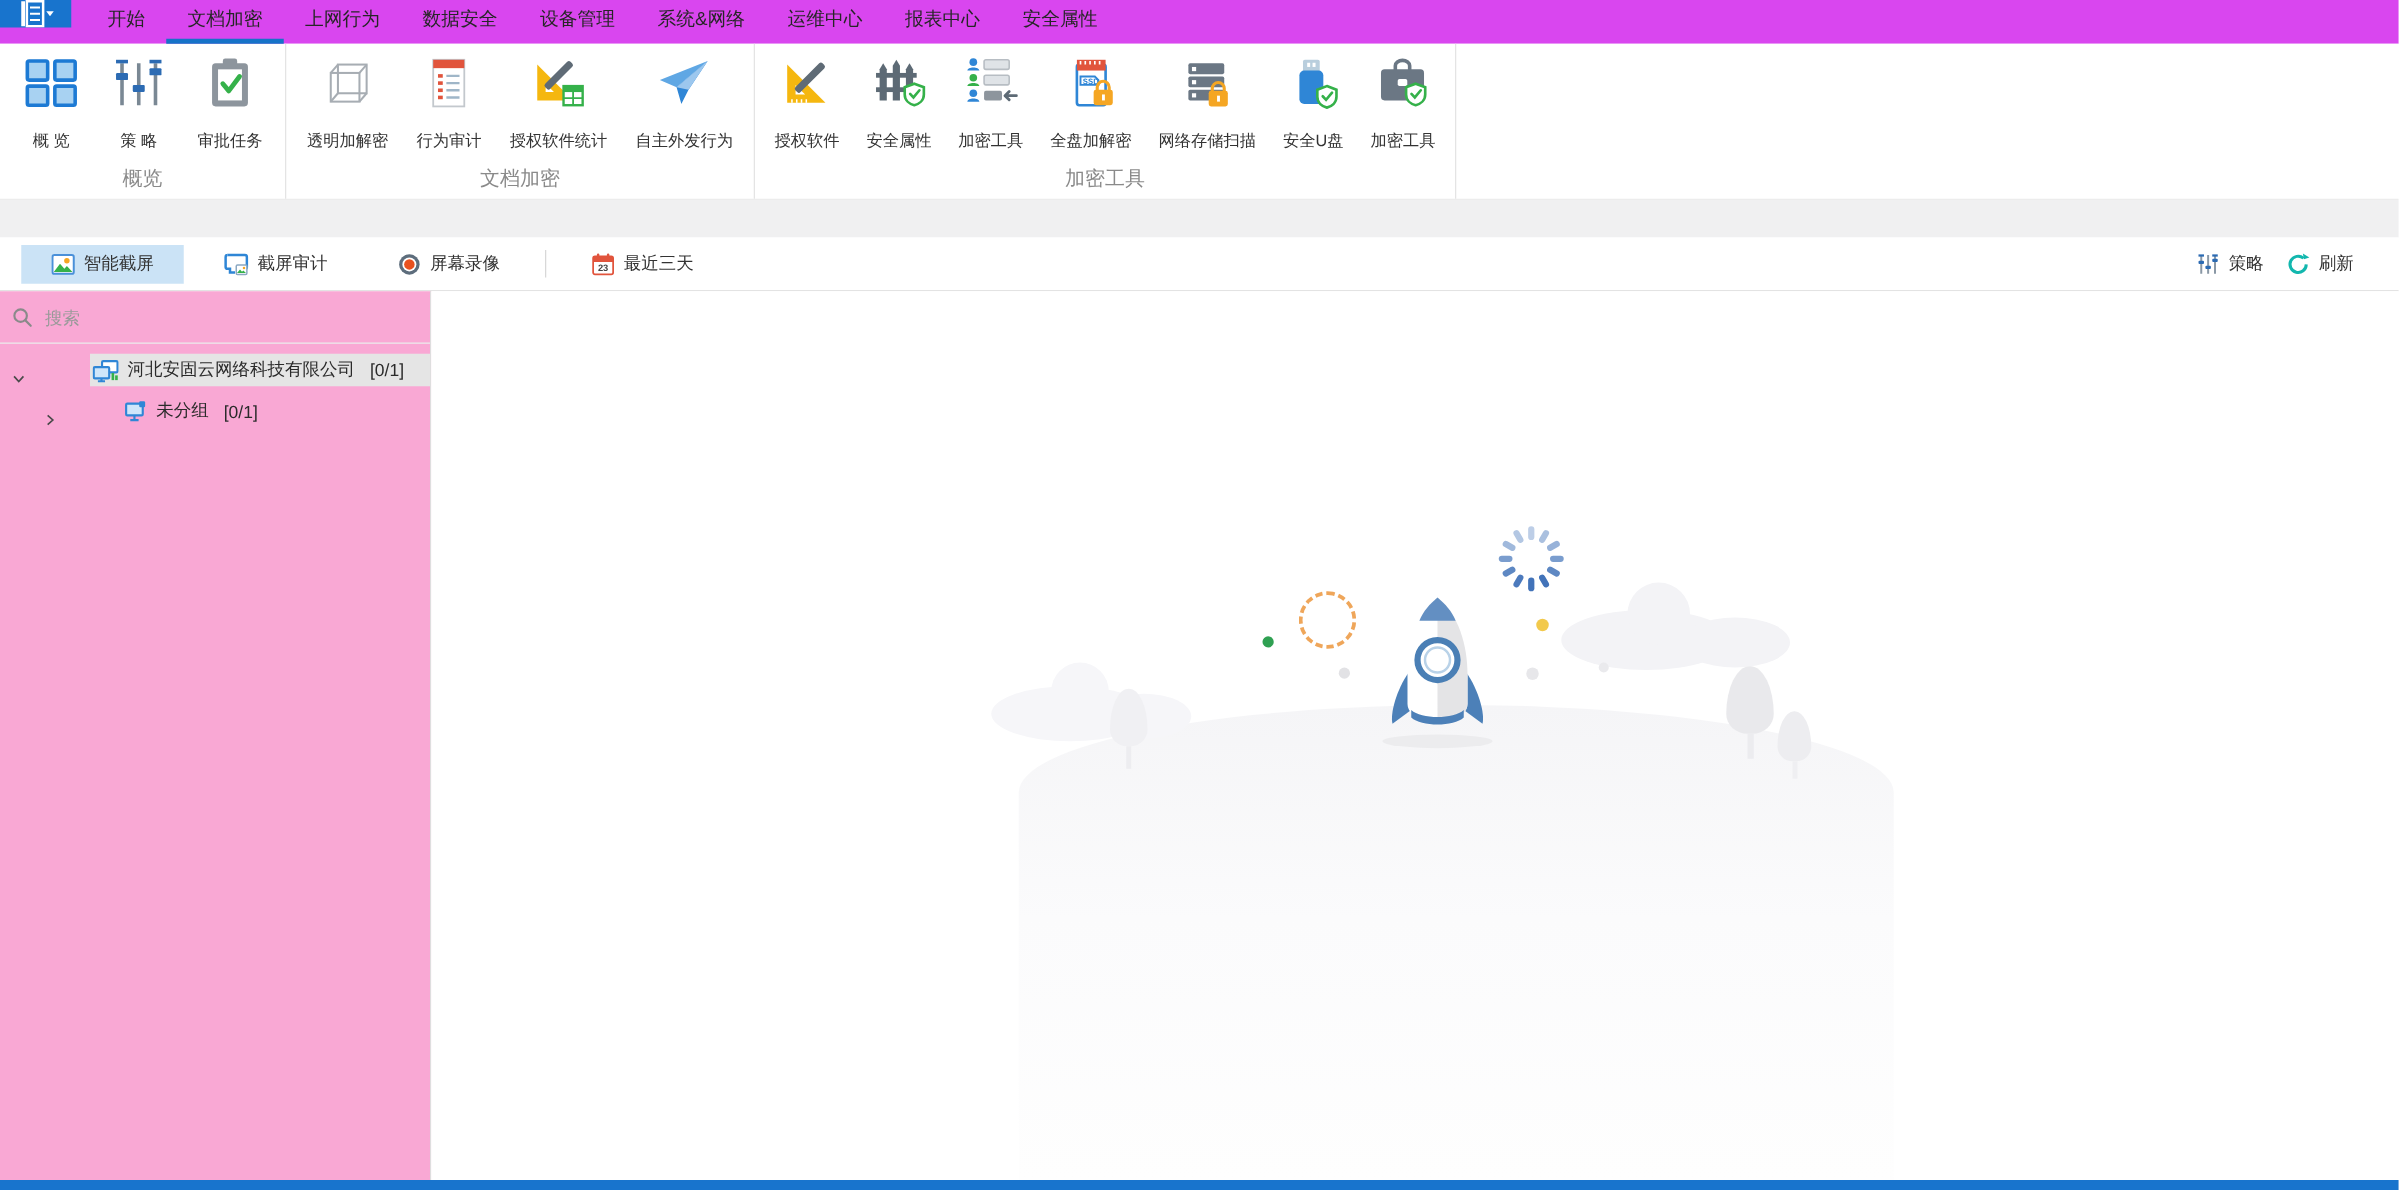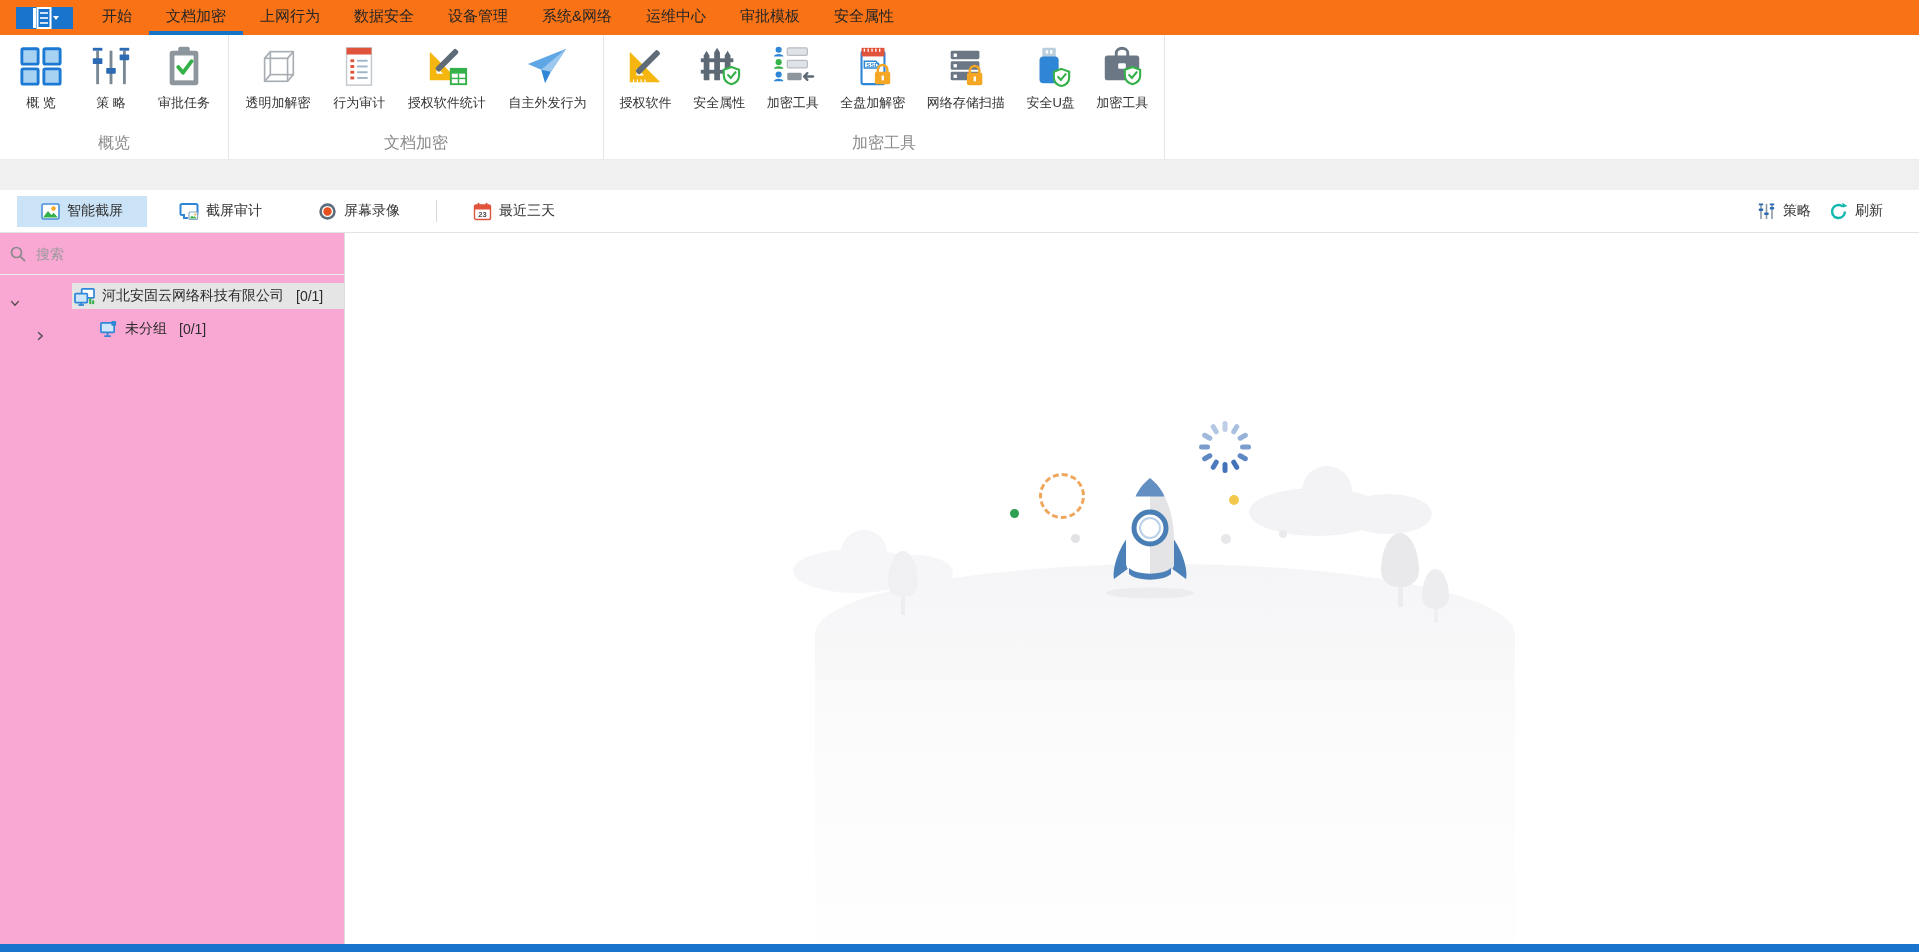--- a/index.html
+++ b/index.html
@@ -1,33 +1,33 @@
 <!DOCTYPE html>
 <html><head>
 <meta charset="utf-8">
 <style>
   * { margin:0; padding:0; box-sizing:border-box; }
   html,body { width:1919px; height:952px; overflow:hidden; background:#fff;
     font-family:"Liberation Sans","DejaVu Sans",sans-serif; }
   .window { width:1919px; height:952px; display:flex; flex-direction:column; }
 
   
-  .menubar { height:35px; display:flex; align-items:center; background:#f97316; flex:0 0 auto;padding-left:16px; }
+  .menubar { height:35px; display:flex; align-items:flex-start; background:#d946ef; flex:0 0 auto; }
   .app-btn { width:57px; background:#1874cd; display:flex; align-items:center; justify-content:center; cursor:pointer; }
   .tabs { display:flex; margin-left:12px; }
   .tab { padding:0 17px; font-size:15px; color:#262626; line-height:32px; height:35px; cursor:pointer; position:relative; white-space:nowrap; }
   .tab.active { border-bottom:4px solid #1673c8; }
 
   
   .ribbon { height:125px; display:flex; background:#fff; border-bottom:1px solid #ececec; flex:0 0 auto; }
   .ribbon-group { position:relative; height:100%; display:flex; justify-content:space-evenly; align-items:flex-start; padding-top:5px; border-right:1px solid #e4e4e4; }
   .rg-0 { width:229px; } .rg-1 { width:375px; } .rg-2 { width:561px; }
   .ribbon-item { display:flex; flex-direction:column; align-items:center; padding:3px 6px; cursor:pointer; }
   .ribbon-item .ric { width:46px; height:46px; display:flex; align-items:center; justify-content:center; }
-  .ribbon-item .rlabel { margin-top:5px; font-size:13px; color:#333; white-space:nowrap; }
+  .ribbon-item .rlabel { margin-top:15px; font-size:13px; color:#333; white-space:nowrap; }
   .group-label { position:absolute; left:0; bottom:5px; width:100%; text-align:center; font-size:16px; color:#8a8a8a; }
 
   
   .band { height:30px; background:#f0f0f1; flex:0 0 auto; }
 
   
   .toolbar { height:43px; background:#fff; border-bottom:1px solid #e3e3e3; display:flex; align-items:center; padding:0 30px 0 17px; flex:0 0 auto; }
   .tb-item { display:flex; align-items:center; gap:7px; padding:6px 24px; font-size:14px; color:#333; cursor:pointer; margin-right:8px; white-space:nowrap; }
   .tb-item.selected { background:#cbe3f6; }
   .tb-divider { width:1px; height:22px; background:#d8d8d8; margin:0 12px 0 4px; }
@@ -79,21 +79,21 @@
       </svg>
     </div>
     <div class="tabs">
       <div class="tab">开始</div>
       <div class="tab active">文档加密</div>
       <div class="tab">上网行为</div>
       <div class="tab">数据安全</div>
       <div class="tab">设备管理</div>
       <div class="tab">系统&amp;网络</div>
       <div class="tab">运维中心</div>
-      <div class="tab">审批模板</div>
+      <div class="tab">报表中心</div>
       <div class="tab">安全属性</div>
     </div>
   </div>
 
   <div class="ribbon">
 
     <div class="ribbon-group rg-0">
       <div class="ribbon-item">
         <span class="ric">
           <svg width="44" height="44" viewBox="0 0 46 46">

